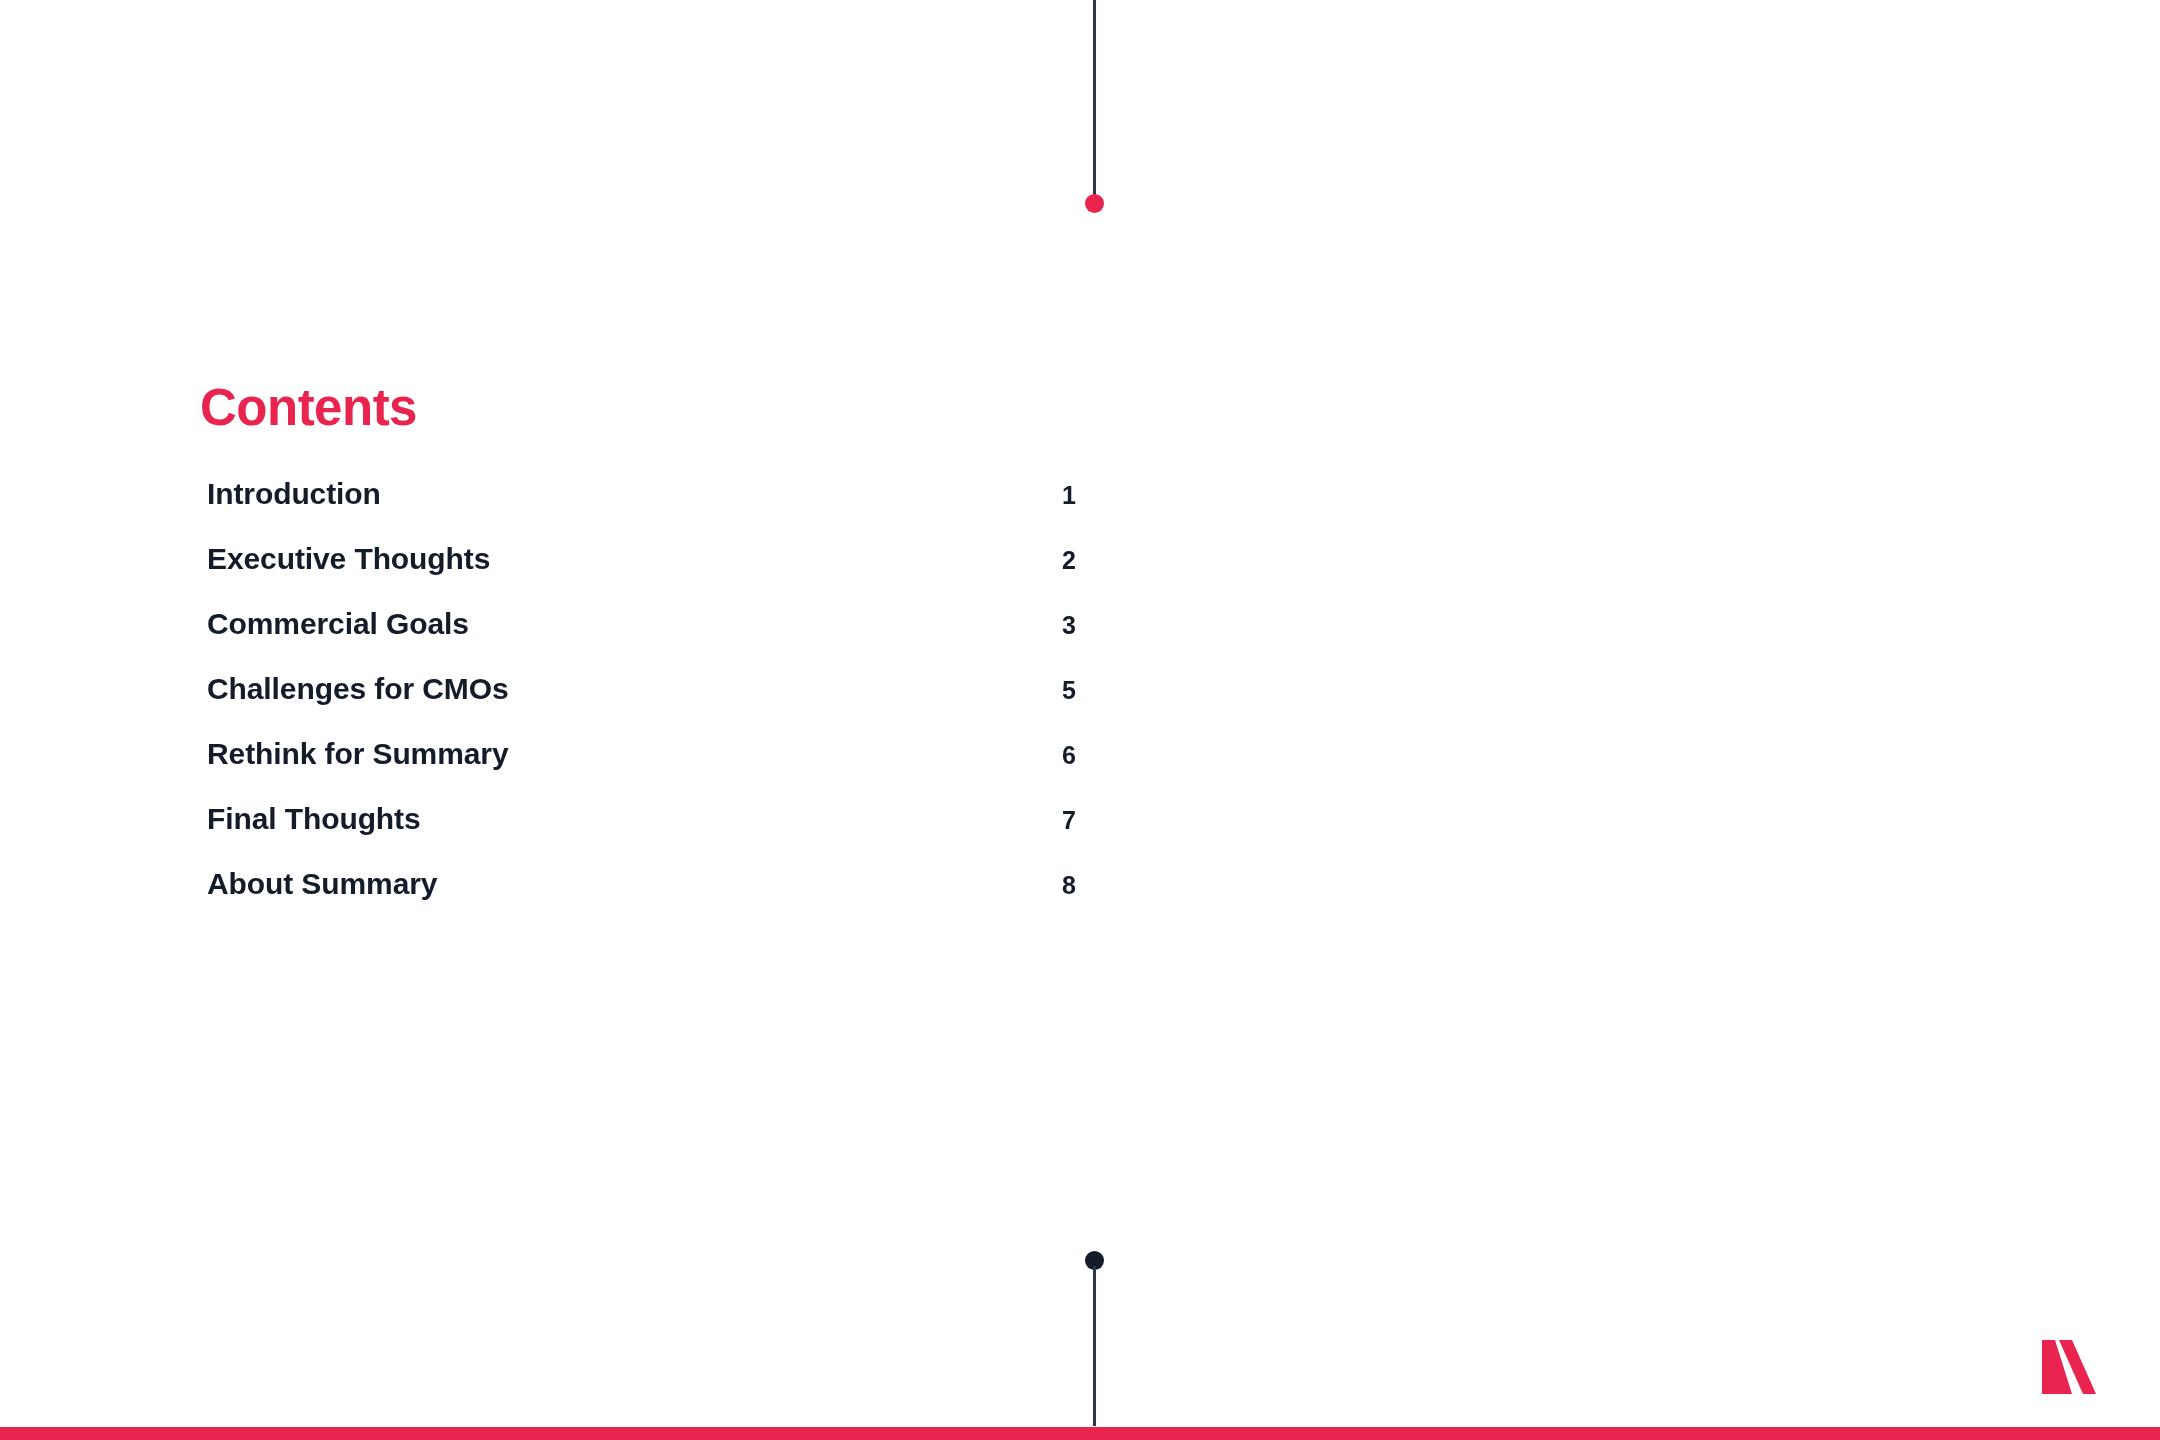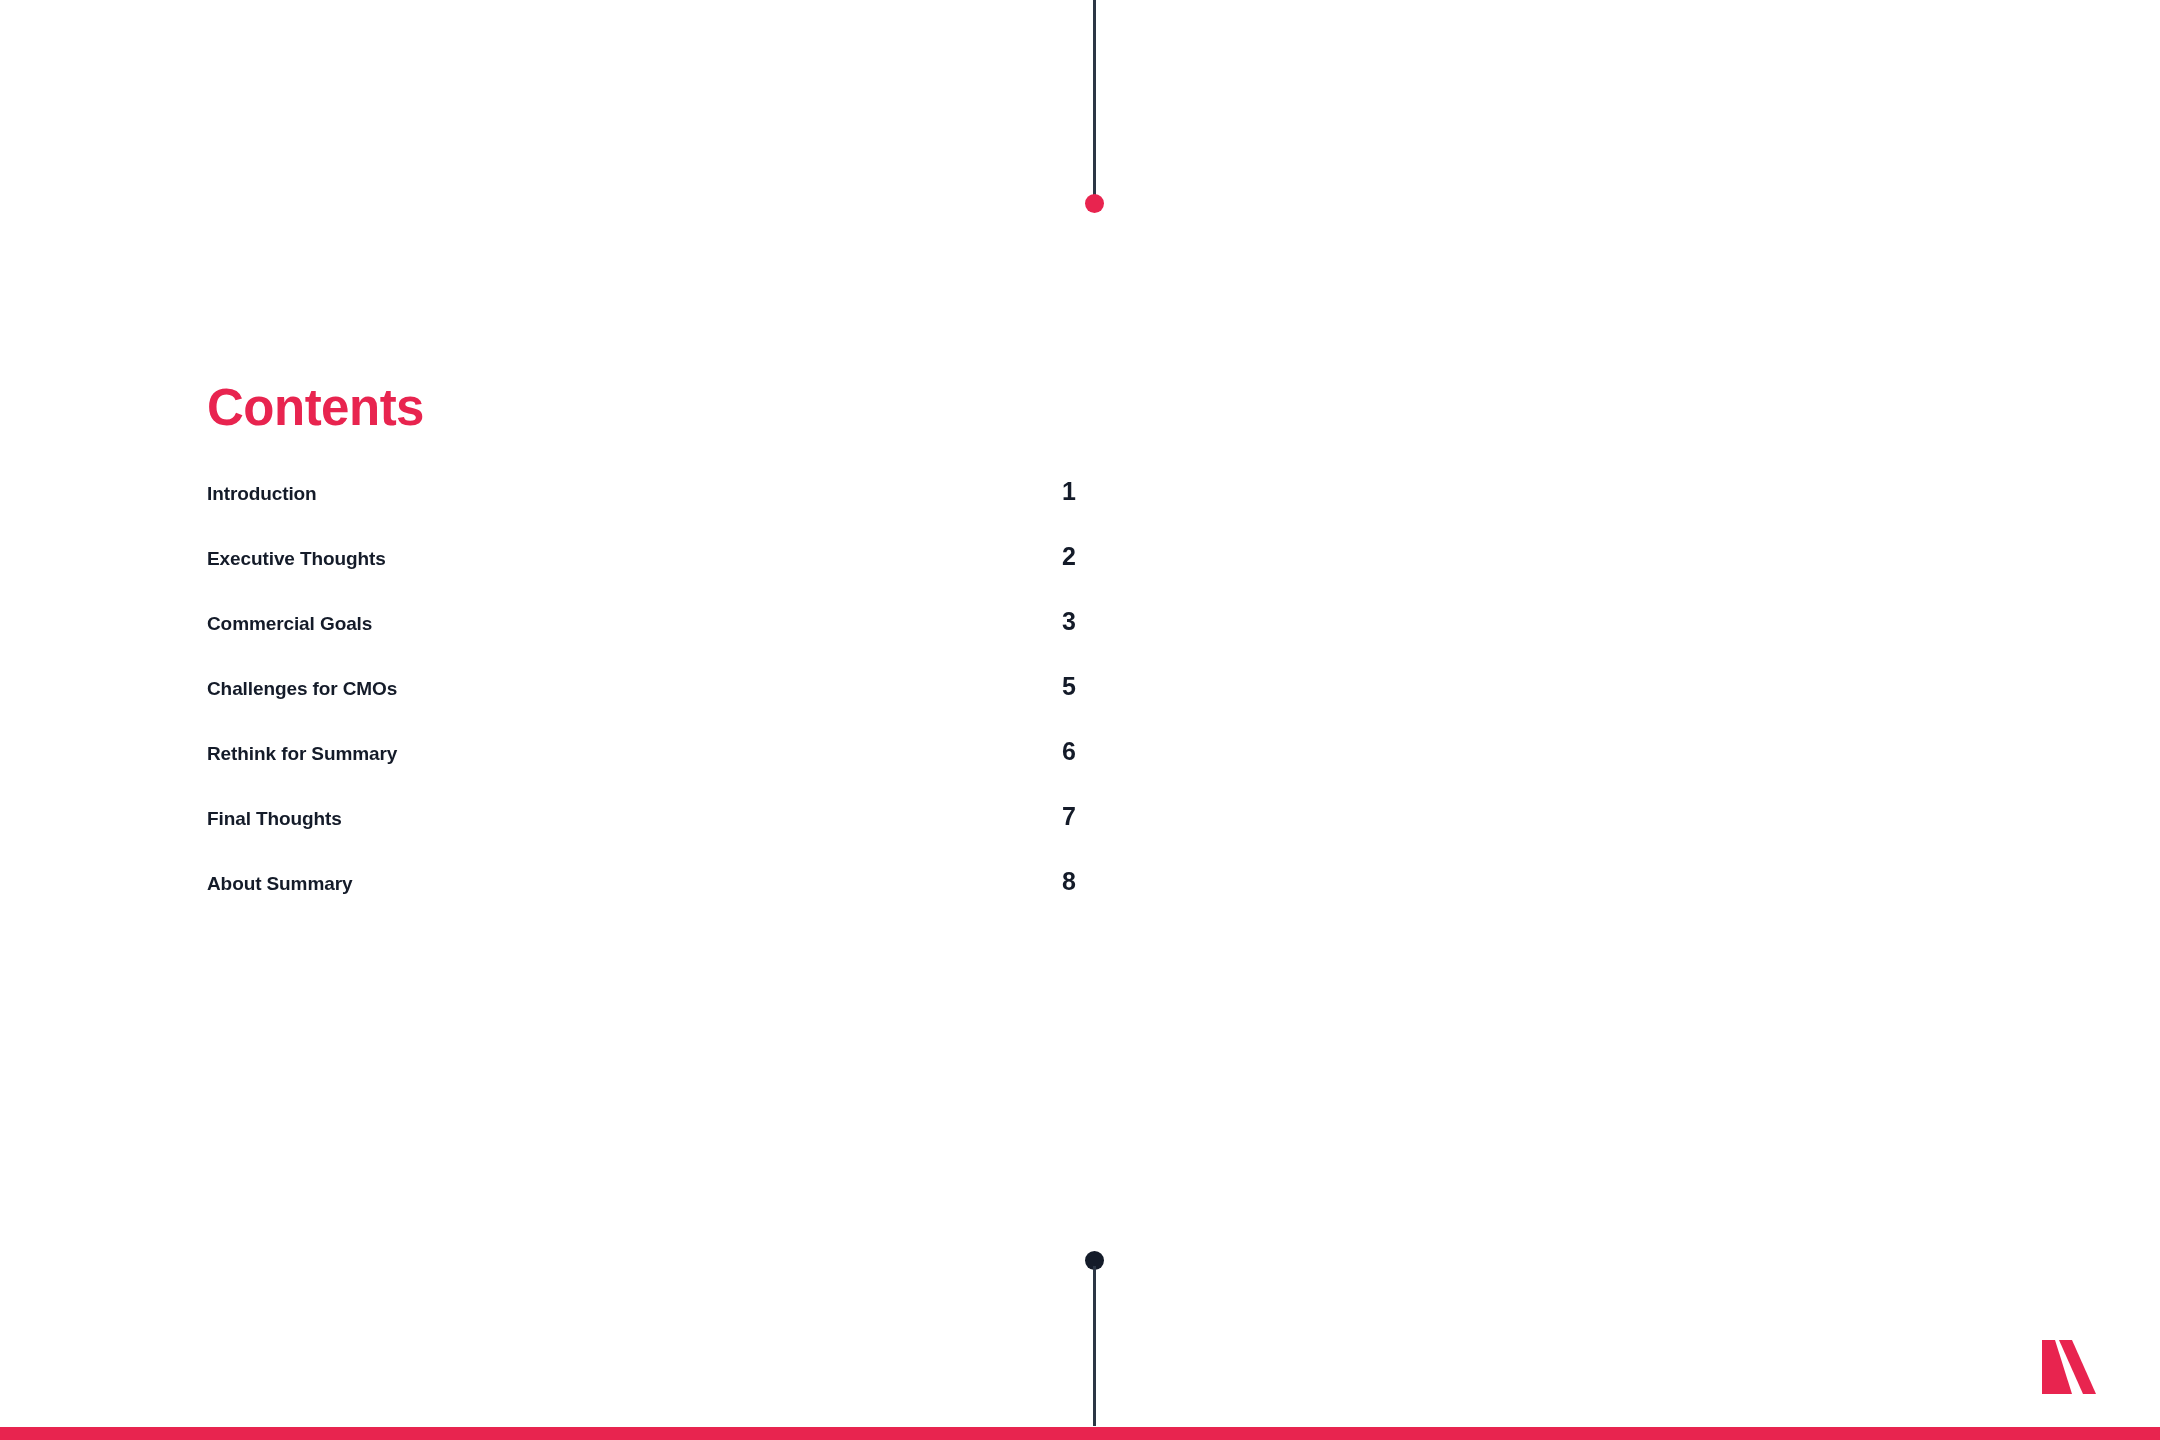--- a/index.html
+++ b/index.html
@@ -63,21 +63,21 @@
     left: 0;
     bottom: 0;
     width: 2160px;
     height: 13px;
     background: #e8244f;
   }
 
   
   .contents-heading {
     position: absolute;
-    left: 207px;
+    left: 200px;
     top: 348px;
     font-size: 51px;
     font-weight: bold;
     color: #e8244f;
     letter-spacing: -0.5px;
     line-height: 1;
   }
 
   
   .toc {
@@ -86,21 +86,21 @@
     top: 477px;
     width: 895px;
   }
   .toc-row {
     display: flex;
     align-items: baseline;
     height: 65px;
   }
   .toc-label {
     flex: 1 1 auto;
-    font-size: 19px;
+    font-size: 30px;
     font-weight: bold;
     color: #141b29;
     letter-spacing: -0.1px;
     white-space: nowrap;
   }
   .toc-page {
     flex: 0 0 auto;
     width: 40px;
     text-align: left;
     font-size: 25px;

